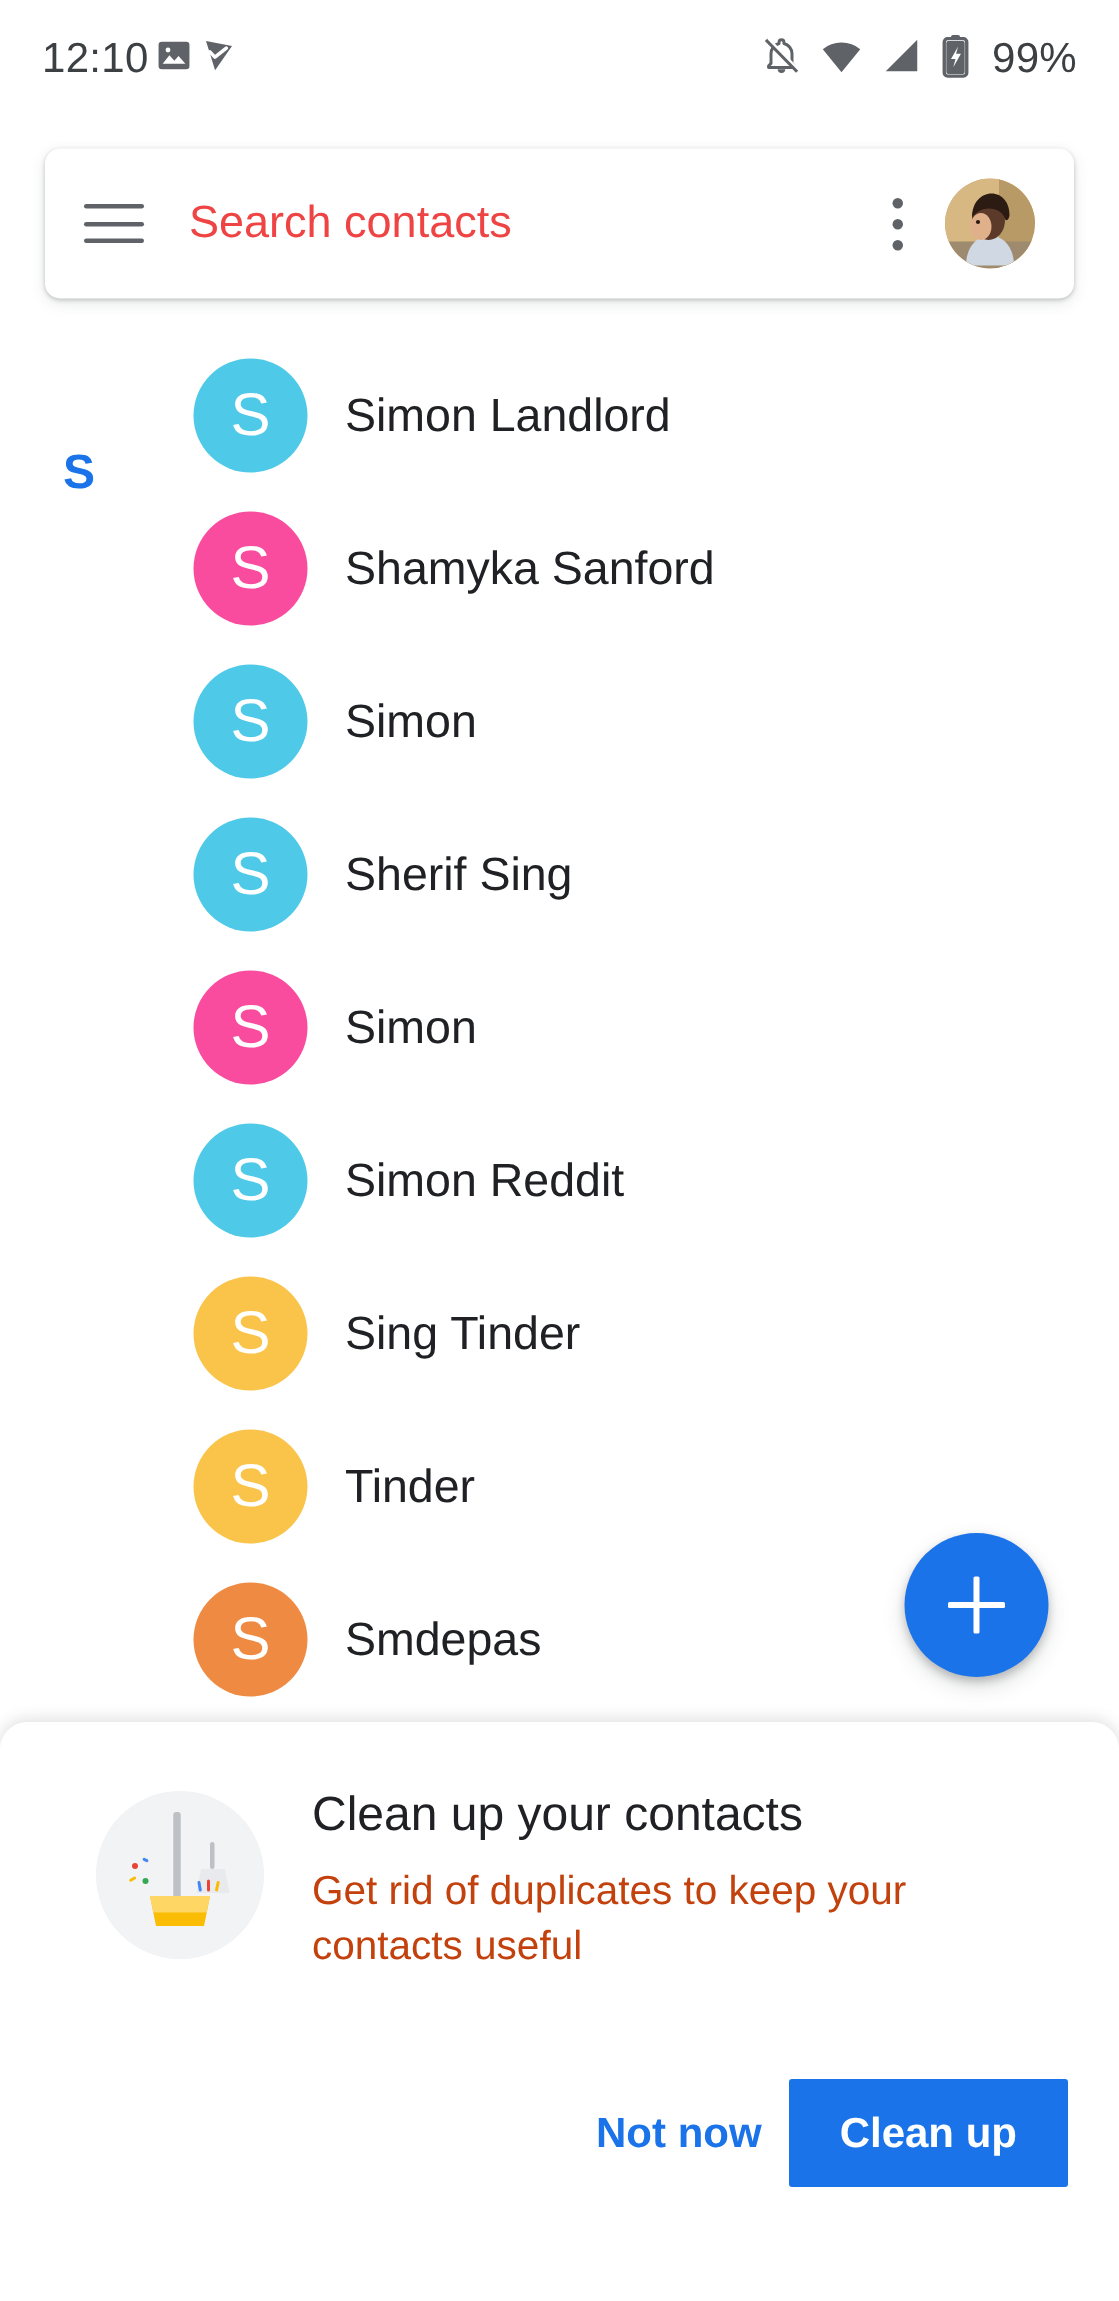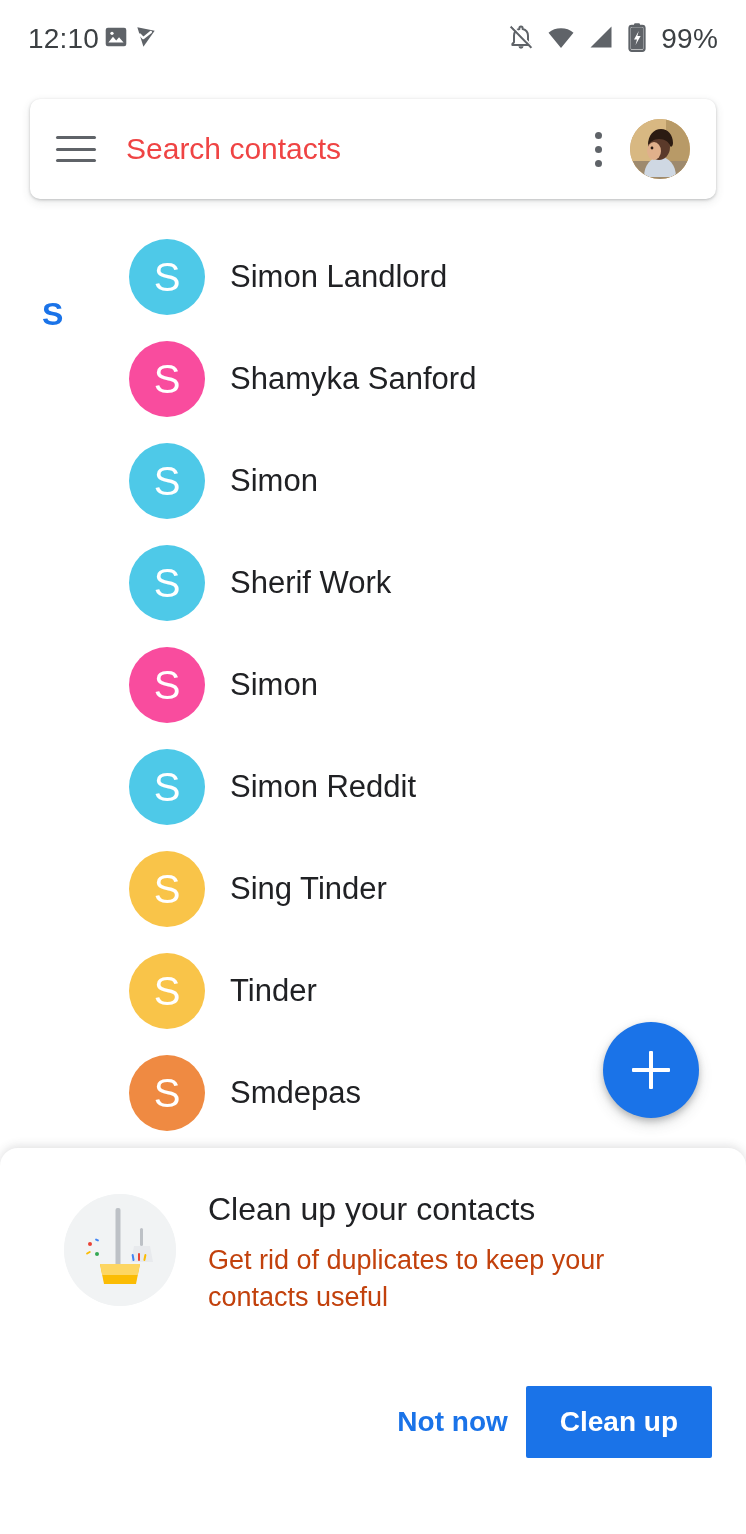--- a/index.html
+++ b/index.html
@@ -142,21 +142,21 @@
         <div class="row" style="top: 250px;">
           <div class="avatar" style="background: rgb(249, 76, 158);">S</div>
           <div class="rowname">Shamyka Sanford</div>
         </div>
         <div class="row" style="top: 352px;">
           <div class="avatar" style="background: rgb(78, 201, 232);">S</div>
           <div class="rowname">Simon</div>
         </div>
         <div class="row" style="top: 454px;">
           <div class="avatar" style="background: rgb(78, 201, 232);">S</div>
-          <div class="rowname">Sherif Work</div>
+          <div class="rowname">Sherif Sing</div>
         </div>
         <div class="row" style="top: 556px;">
           <div class="avatar" style="background: rgb(249, 76, 158);">S</div>
           <div class="rowname">Simon</div>
         </div>
         <div class="row" style="top: 658px;">
           <div class="avatar" style="background: rgb(78, 201, 232);">S</div>
           <div class="rowname">Simon Reddit</div>
         </div>
         <div class="row" style="top: 760px;">

